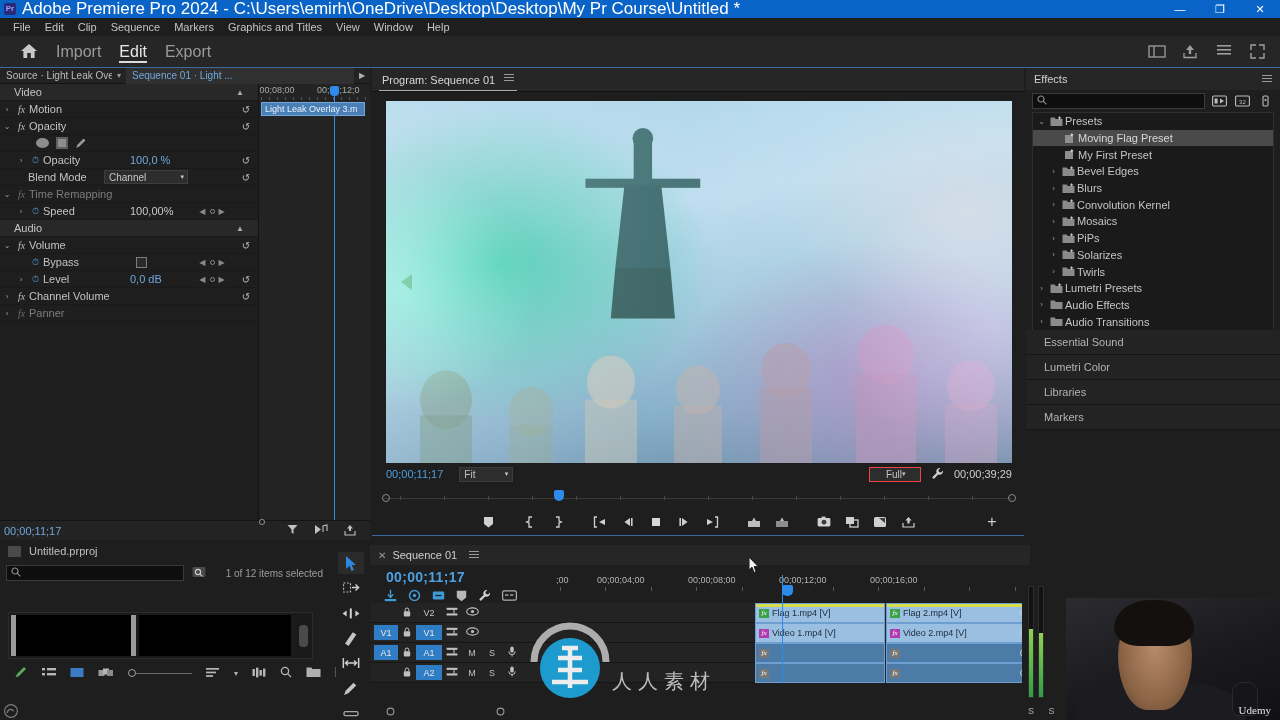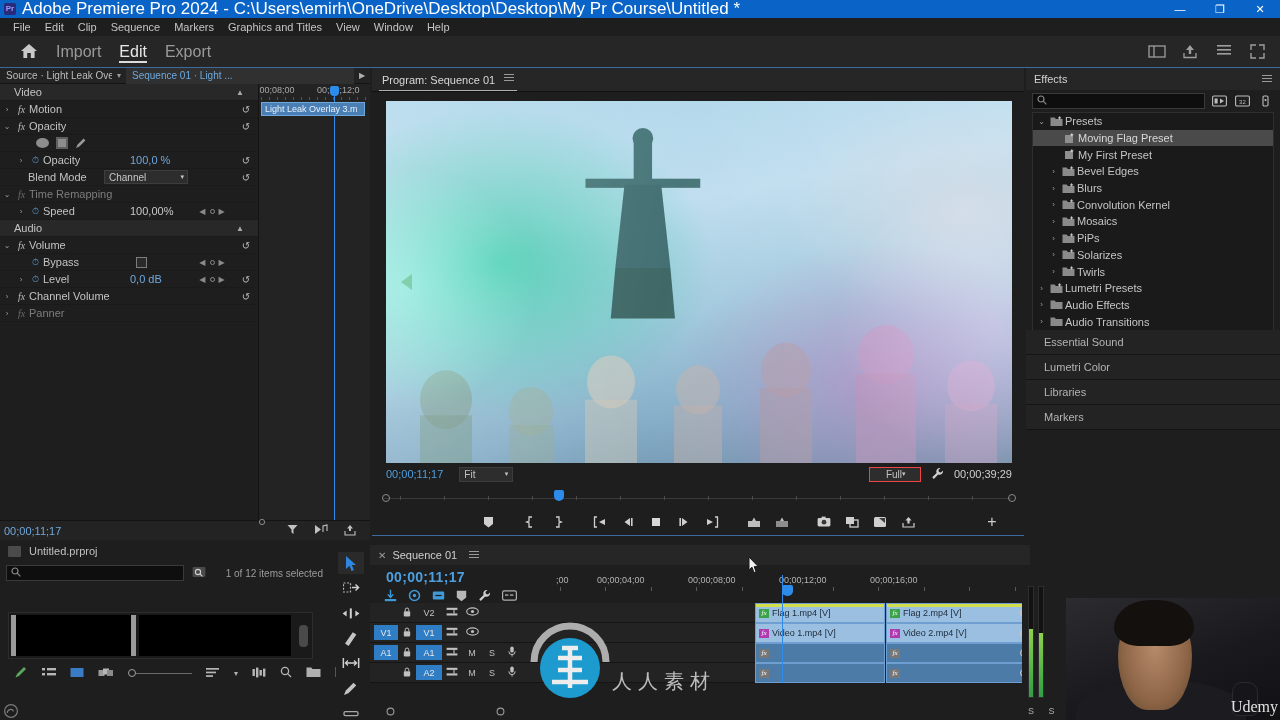--- a/index.html
+++ b/index.html
@@ -368,21 +368,21 @@
   }
   .wc-shoulder {
     position: absolute; left: 10px; bottom: -12px; width: 170px; height: 52px;
     background: #1b1b20; border-radius: 50% 50% 0 0 / 60% 60% 0 0;
   }
   .wc-mic {
     position: absolute; right: 22px; bottom: 4px; width: 26px; height: 34px;
     background: #15151a; border-radius: 10px 10px 6px 6px; border: 1px solid #2a2a30;
   }
   .wc-udemy {
-    position: absolute; right: 2px; bottom: 4px; font-size: 16px; color: #e2e2e2;
+    position: absolute; right: 9px; bottom: 4px; font-size: 11px; color: #e2e2e2;
     font-family: "Liberation Serif", serif;
   }
 
   
   #watermark {
     position: absolute; left: 528px; top: 620px; width: 230px; height: 86px;
     pointer-events: none; opacity: .92;
   }
   .wm-text { position: absolute; left: 82px; top: 6px; font-size: 38px; font-weight: bold; color: #c9c9c9;
              font-family: "Liberation Sans", sans-serif; letter-spacing: 1px;

